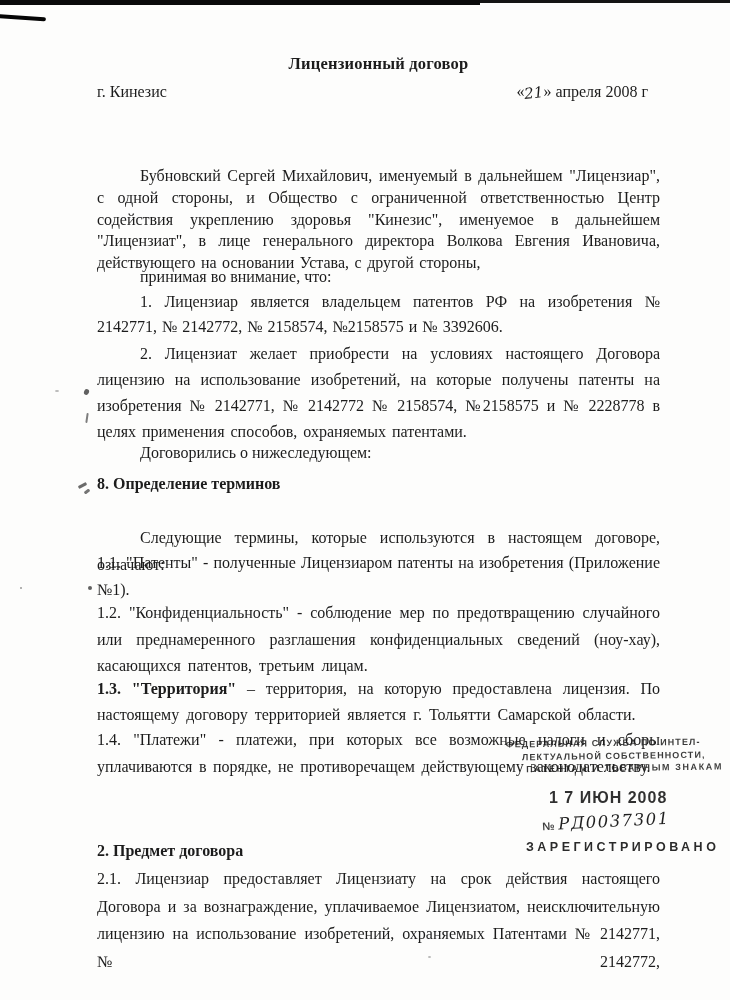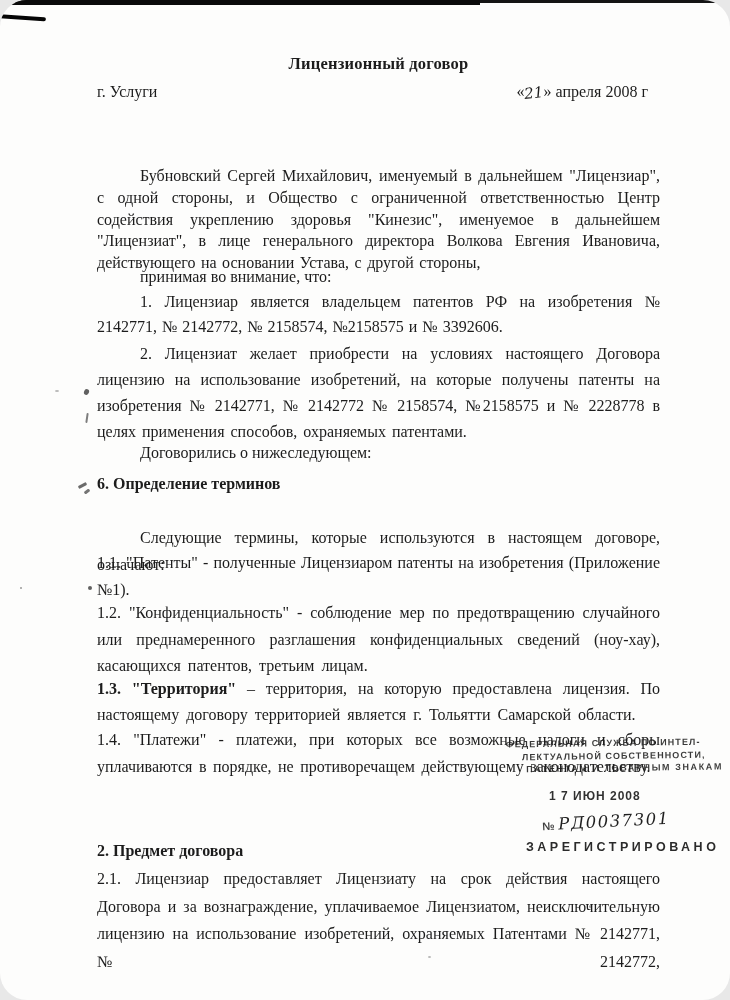--- a/index.html
+++ b/index.html
@@ -4,21 +4,20 @@
 <style>
   html,body{margin:0;padding:0;background:#e8e8e8;}
   .page{
     position:relative;
     width:730px;height:1000px;
     margin:0 auto;
     background:#fdfdfc;
     overflow:hidden;
     font-family:"Liberation Serif", serif;
     color:#1c1c1c;
-    border-radius:27px;
   }
   
   .top-edge{position:absolute;top:0;left:0;width:730px;height:3px;background:#141414;}
   .top-edge-left{position:absolute;top:0;left:0;width:480px;height:5px;background:#0a0a0a;}
   .corner-dash{position:absolute;top:14px;left:-2px;width:48px;height:4px;background:#050505;border-radius:2px;transform:rotate(4deg);transform-origin:left center;}
   .speck{position:absolute;background:#3a3a3a;border-radius:50%;}
   .sp1{left:84px;top:389px;width:5px;height:6px;opacity:.8;transform:rotate(20deg);}
   .sp2{left:86px;top:413px;width:2px;height:10px;opacity:.65;transform:rotate(8deg);border-radius:2px;}
   .sp3{left:78px;top:484px;width:9px;height:3px;opacity:.75;transform:rotate(-28deg);border-radius:1px;}
   .sp3b{left:84px;top:490px;width:6px;height:3px;opacity:.7;transform:rotate(-35deg);border-radius:1px;}
@@ -50,21 +49,21 @@
   .c15{top:763px;text-align:left;}
   .h-s2{top:822px;}
   .c21{top:849px;line-height:27.5px;word-spacing:2px;text-align-last:justify;}
 
   
   .stamp{position:absolute;left:492px;top:737px;width:238px;color:#1f1f1f;}
   .stamp-agency{font-family:"Liberation Sans",sans-serif;font-weight:bold;font-size:9px;line-height:12.5px;letter-spacing:1.1px;transform:rotate(-.8deg);opacity:.88;}
   .sa1{padding-left:14px;white-space:nowrap;}
   .sa2{padding-left:30px;white-space:nowrap;}
   .sa3{padding-left:34px;white-space:nowrap;letter-spacing:1.6px;}
-  .stamp-date{position:absolute;left:57px;top:52px;font-family:"Liberation Sans",sans-serif;font-weight:bold;font-size:12px;letter-spacing:1px;white-space:nowrap;opacity:.92;}
+  .stamp-date{position:absolute;left:57px;top:52px;font-family:"Liberation Sans",sans-serif;font-weight:bold;font-size:16px;letter-spacing:1px;white-space:nowrap;opacity:.92;}
   .stamp-number{position:absolute;left:50px;top:75px;white-space:nowrap;transform:rotate(-3deg);}
   .stamp-number .num-sign{font-family:"Liberation Sans",sans-serif;font-size:11px;font-weight:bold;opacity:.85;}
   .stamp-number .num-val{font-family:"DejaVu Serif",serif;font-style:italic;font-size:16.5px;letter-spacing:1.5px;font-weight:500;}
   .stamp-registered{position:absolute;left:34px;top:103px;font-family:"Liberation Sans",sans-serif;font-weight:bold;font-size:12.5px;letter-spacing:3.5px;white-space:nowrap;opacity:.95;}
 </style>
 </head>
 <body>
 
 <div class="page">
 
@@ -77,35 +76,35 @@
   <div class="speck sp3b"></div>
   <div class="speck sp4"></div>
   <div class="speck sp5"></div>
   <div class="speck sp6"></div>
   <div class="speck sp7"></div>
   <div class="speck sp8"></div>
 
   <div class="title">Лицензионный договор</div>
 
   <div class="cityrow">
-    <span>г. Услуги</span>
+    <span>г. Кинезис</span>
     <span><span>«</span><span class="hand-day">21</span><span>»  апреля 2008 г</span></span>
   </div>
 
   <p class="tblock indent p-intro">Бубновский Сергей Михайлович, именуемый в дальнейшем "Лицензиар", с одной стороны, и Общество с ограниченной ответственностью Центр содействия укреплению здоровья "Кинезис", именуемое в дальнейшем "Лицензиат", в лице генерального директора Волкова Евгения Ивановича, действующего на основании Устава, с другой стороны,</p>
 
   <p class="tblock indent p-recital">принимая во внимание, что:</p>
 
   <p class="tblock indent p-r1">1. Лицензиар является владельцем патентов РФ на изобретения № 2142771, № 2142772, № 2158574, №2158575 и № 3392606.</p>
 
   <p class="tblock indent p-r2">2. Лицензиат желает приобрести на условиях настоящего Договора лицензию на использование изобретений, на которые получены патенты на изобретения № 2142771, № 2142772 № 2158574, №2158575 и № 2228778 в целях применения способов, охраняемых патентами.</p>
 
   <p class="tblock indent p-agreed">Договорились о нижеследующем:</p>
 
-  <p class="tblock heading h-s1">6. Определение терминов</p>
+  <p class="tblock heading h-s1">8. Определение терминов</p>
 
   <p class="tblock indent p-s1intro">Следующие термины, которые используются в настоящем договоре, означают:</p>
 
   <p class="tblock c11">1.1. "Патенты" - полученные Лицензиаром патенты на изобретения (Приложение №1).</p>
 
   <p class="tblock c12">1.2. "Конфиденциальность" - соблюдение мер по предотвращению случайного или преднамеренного разглашения конфиденциальных сведений (ноу-хау), касающихся патентов, третьим лицам.</p>
 
   <p class="tblock c13"><span class="bold">1.3. </span><span class="bold">"Территория"</span><span> – территория, на которую предоставлена лицензия. По настоящему договору территорией является г. Тольятти Самарской области.</span></p>
 
   <p class="tblock c14">1.4. "Платежи" - платежи, при которых все возможные налоги и сборы уплачиваются в порядке, не противоречащем действующему законодательству.</p>

